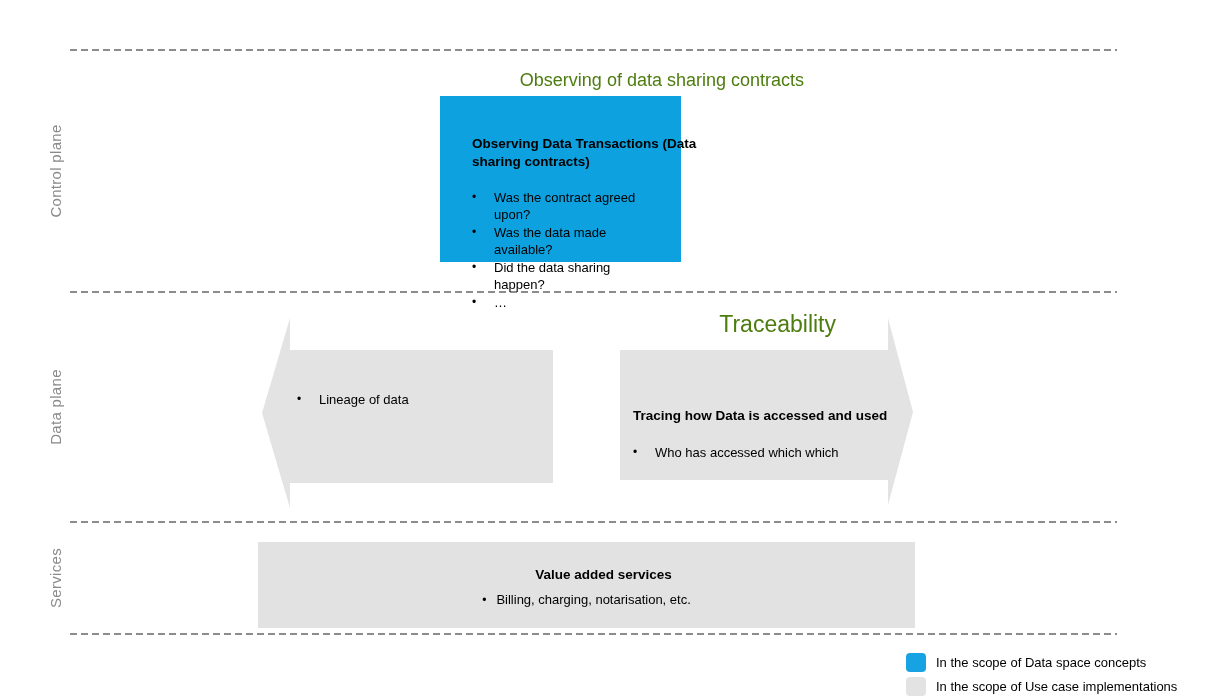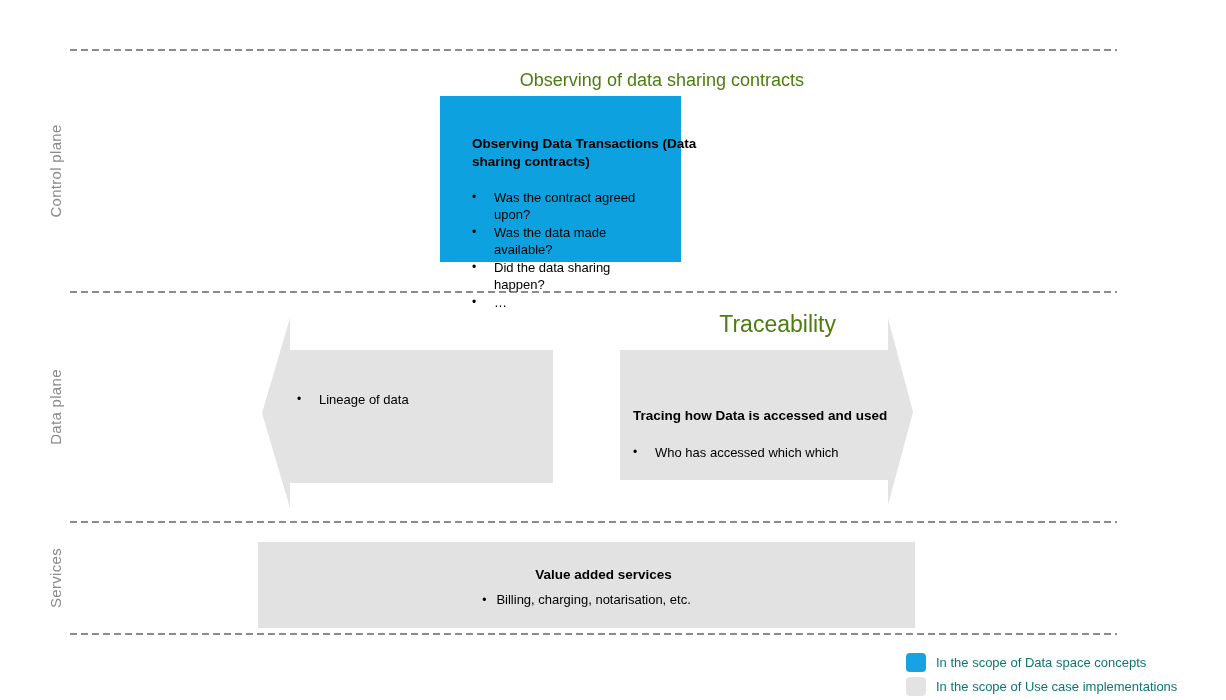--- a/index.html
+++ b/index.html
@@ -141,21 +141,21 @@
     width: 20px;
     height: 19px;
     border-radius: 4px;
     flex: 0 0 20px;
   }
   .legend-swatch.blue { background: #17a2e3; }
   .legend-swatch.gray { background: #e3e3e3; }
   .legend-row .legend-label {
     margin-left: 10px;
     font-size: 13px;
-    color: #0f766e;
+    color: #000000;
     white-space: nowrap;
   }
 </style>
 </head>
 <body>
 
 <div class="canvas">
 
   <div class="divider d1"></div>
   <div class="divider d2"></div>

